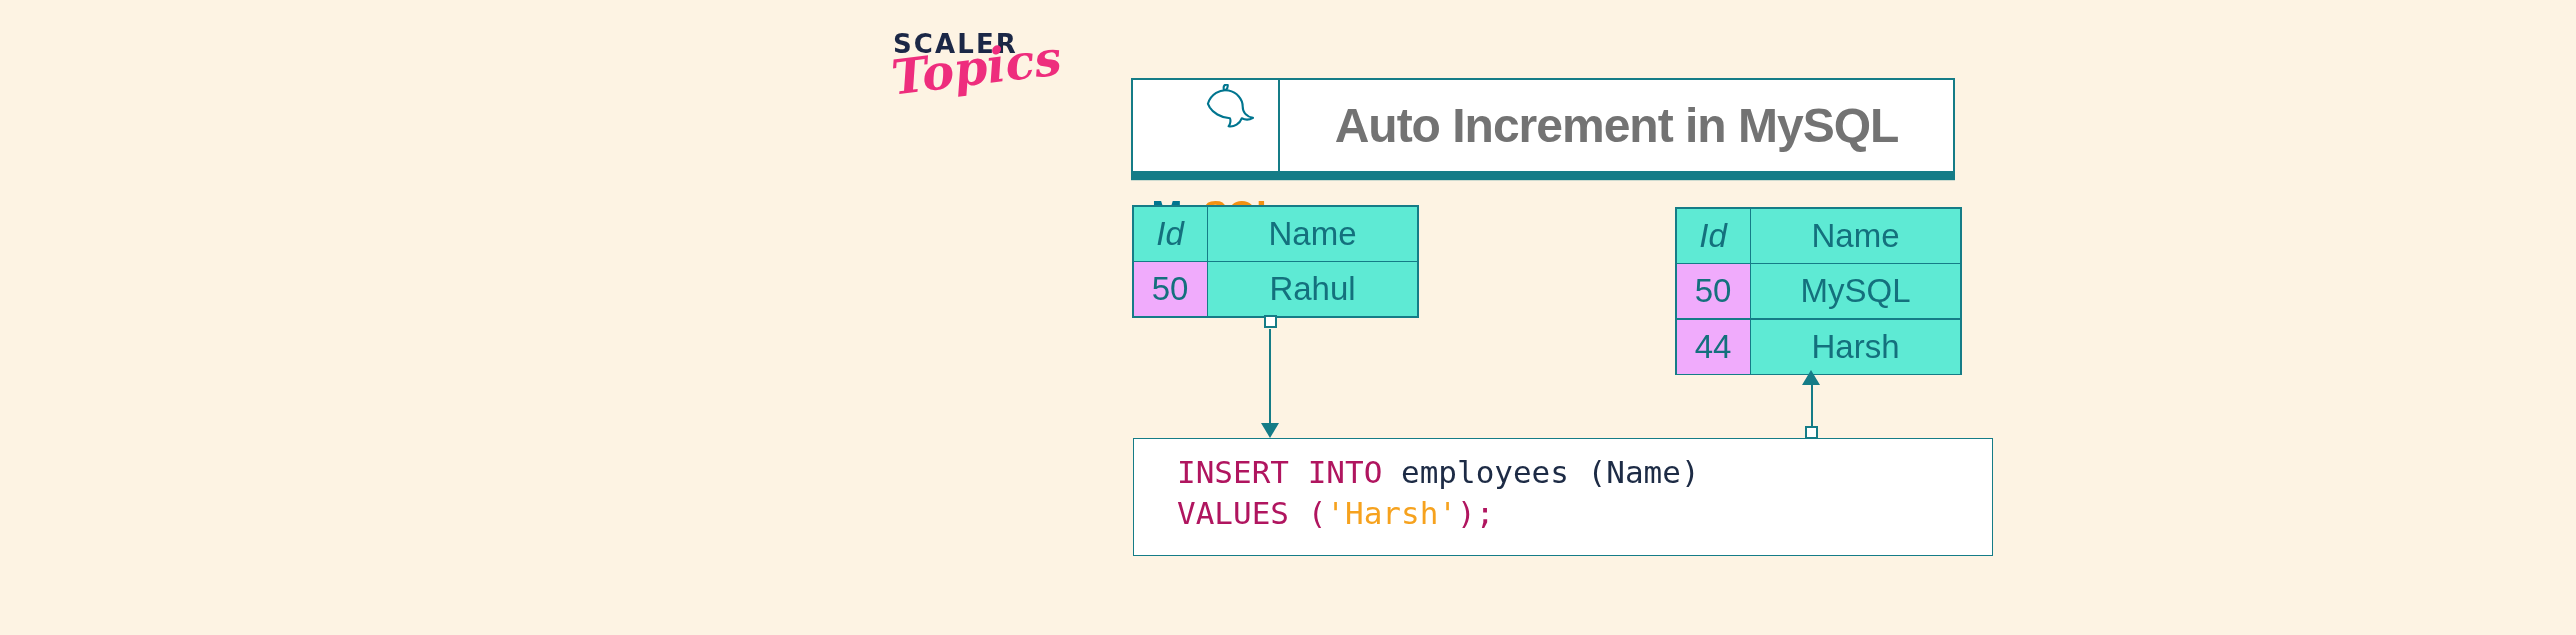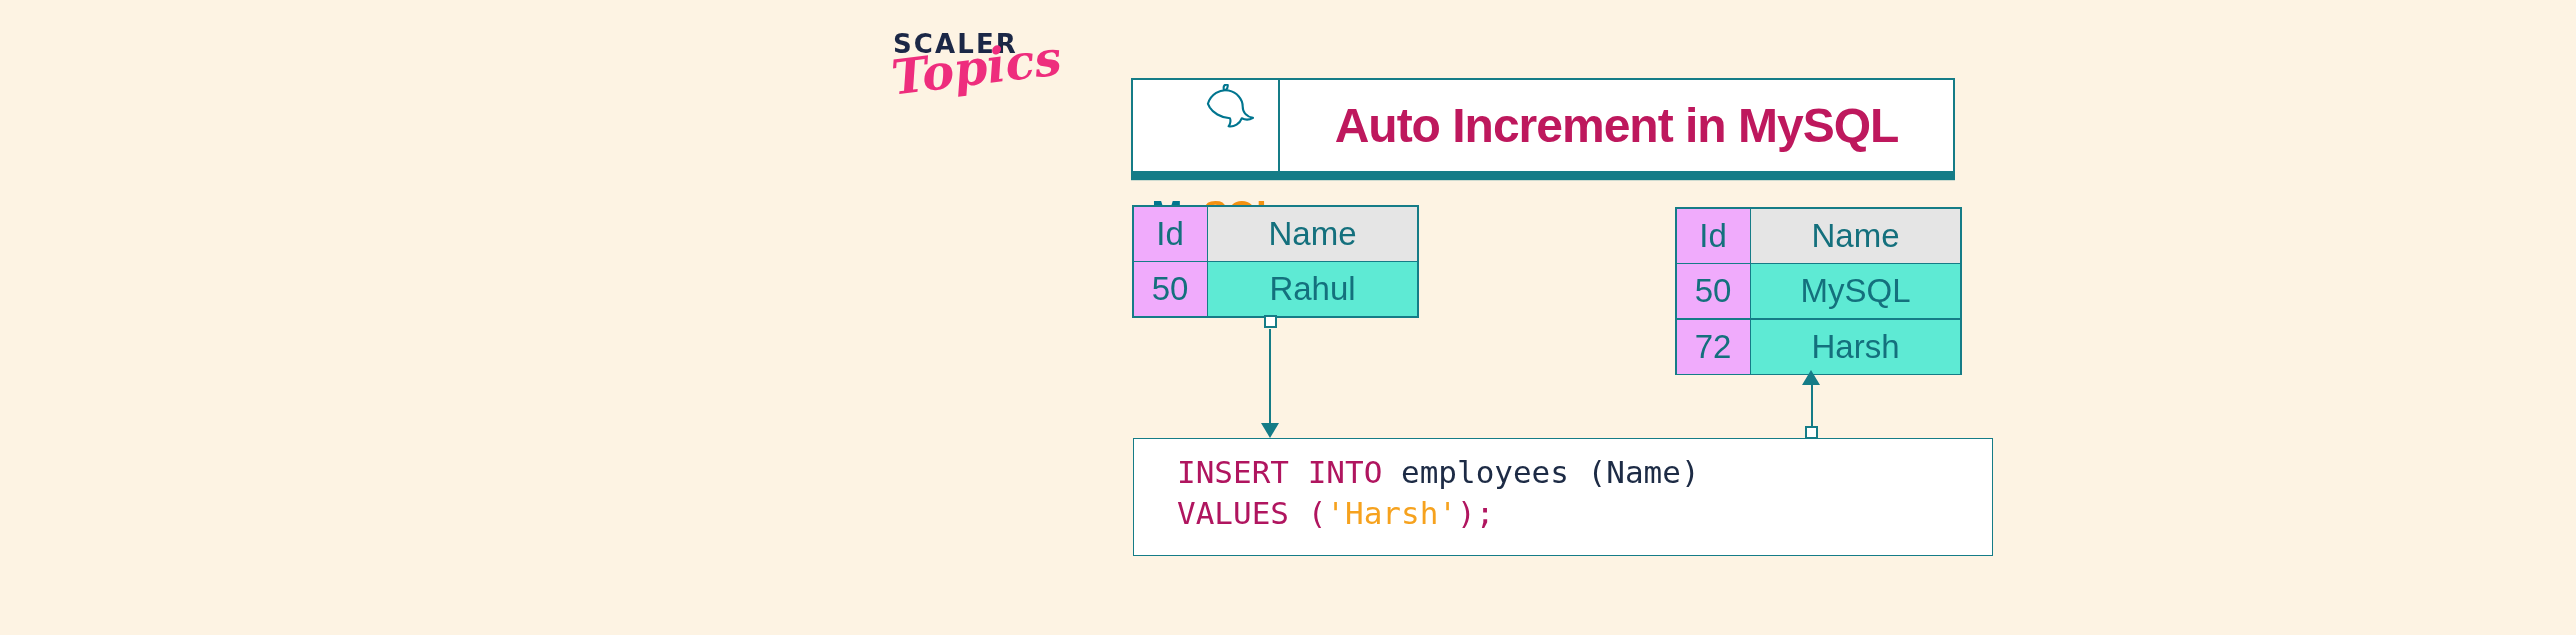--- a/index.html
+++ b/index.html
@@ -39,38 +39,38 @@
   .mysql-dolphin{position:absolute;left:66px;top:4.1px;}
   .mysql-wordmark{
     position:absolute;left:18.5px;top:116px;
     font-size:37px;font-weight:bold;line-height:1;white-space:nowrap;
   }
   .mysql-my{color:#00758f;}
   .mysql-sql{color:#f29111;}
   .mysql-tm{color:#f29111;font-size:10.3px;font-weight:bold;vertical-align:baseline;}
   .title-cell{
     flex:1;display:flex;align-items:center;justify-content:center;
-    color:#be185d;font-size:48px;font-weight:bold;letter-spacing:-1px;
+    color:#737373;font-size:48px;font-weight:bold;letter-spacing:-1px;
     white-space:nowrap;
   }
   
   .dtable{
     position:absolute;
     display:grid;grid-template-columns:73px 209px;
     gap:1.5px;padding:1.5px;background:#157c87;
   }
   .dtable-left{left:1132px;top:205px;grid-template-rows:54px 54px;}
   .dtable-right{left:1675px;top:207px;grid-template-rows:54px 54px 54px;}
   .cell{
     display:flex;align-items:center;justify-content:center;
     font-size:33px;color:#14707d;background:#5eead4;
   }
-  .cell.head{background:#e5e5e5;}
+  .cell.head{background:#5eead4;}
   .cell.idcol{background:#f0abfc;}
-  .cell.head.idcol{background:#f0abfc;}
+  .cell.head.idcol{background:#5eead4;font-style:italic;}
   
   .conn-square{
     position:absolute;width:13.4px;height:13.4px;box-sizing:border-box;
     border:2.1px solid #157c87;background:#ffffff;
   }
   .conn-line{position:absolute;width:2.1px;background:#157c87;}
   .arrow-head-down{
     position:absolute;width:0;height:0;
     border-left:9.8px solid transparent;border-right:9.8px solid transparent;
     border-top:15.5px solid #157c87;
@@ -128,21 +128,21 @@
   <div class="cell head">Name</div>
   <div class="cell idcol">50</div>
   <div class="cell">Rahul</div>
 </div>
 
 <div class="dtable dtable-right">
   <div class="cell head idcol">Id</div>
   <div class="cell head">Name</div>
   <div class="cell idcol">50</div>
   <div class="cell">MySQL</div>
-  <div class="cell idcol">72</div>
+  <div class="cell idcol">44</div>
   <div class="cell">Harsh</div>
 </div>
 
 <div id="sq-left" class="conn-square"></div>
 <div id="ln-left" class="conn-line"></div>
 <div id="hd-left" class="arrow-head-down"></div>
 
 <div id="hd-right" class="arrow-head-up"></div>
 <div id="ln-right" class="conn-line"></div>
 <div id="sq-right" class="conn-square"></div>

